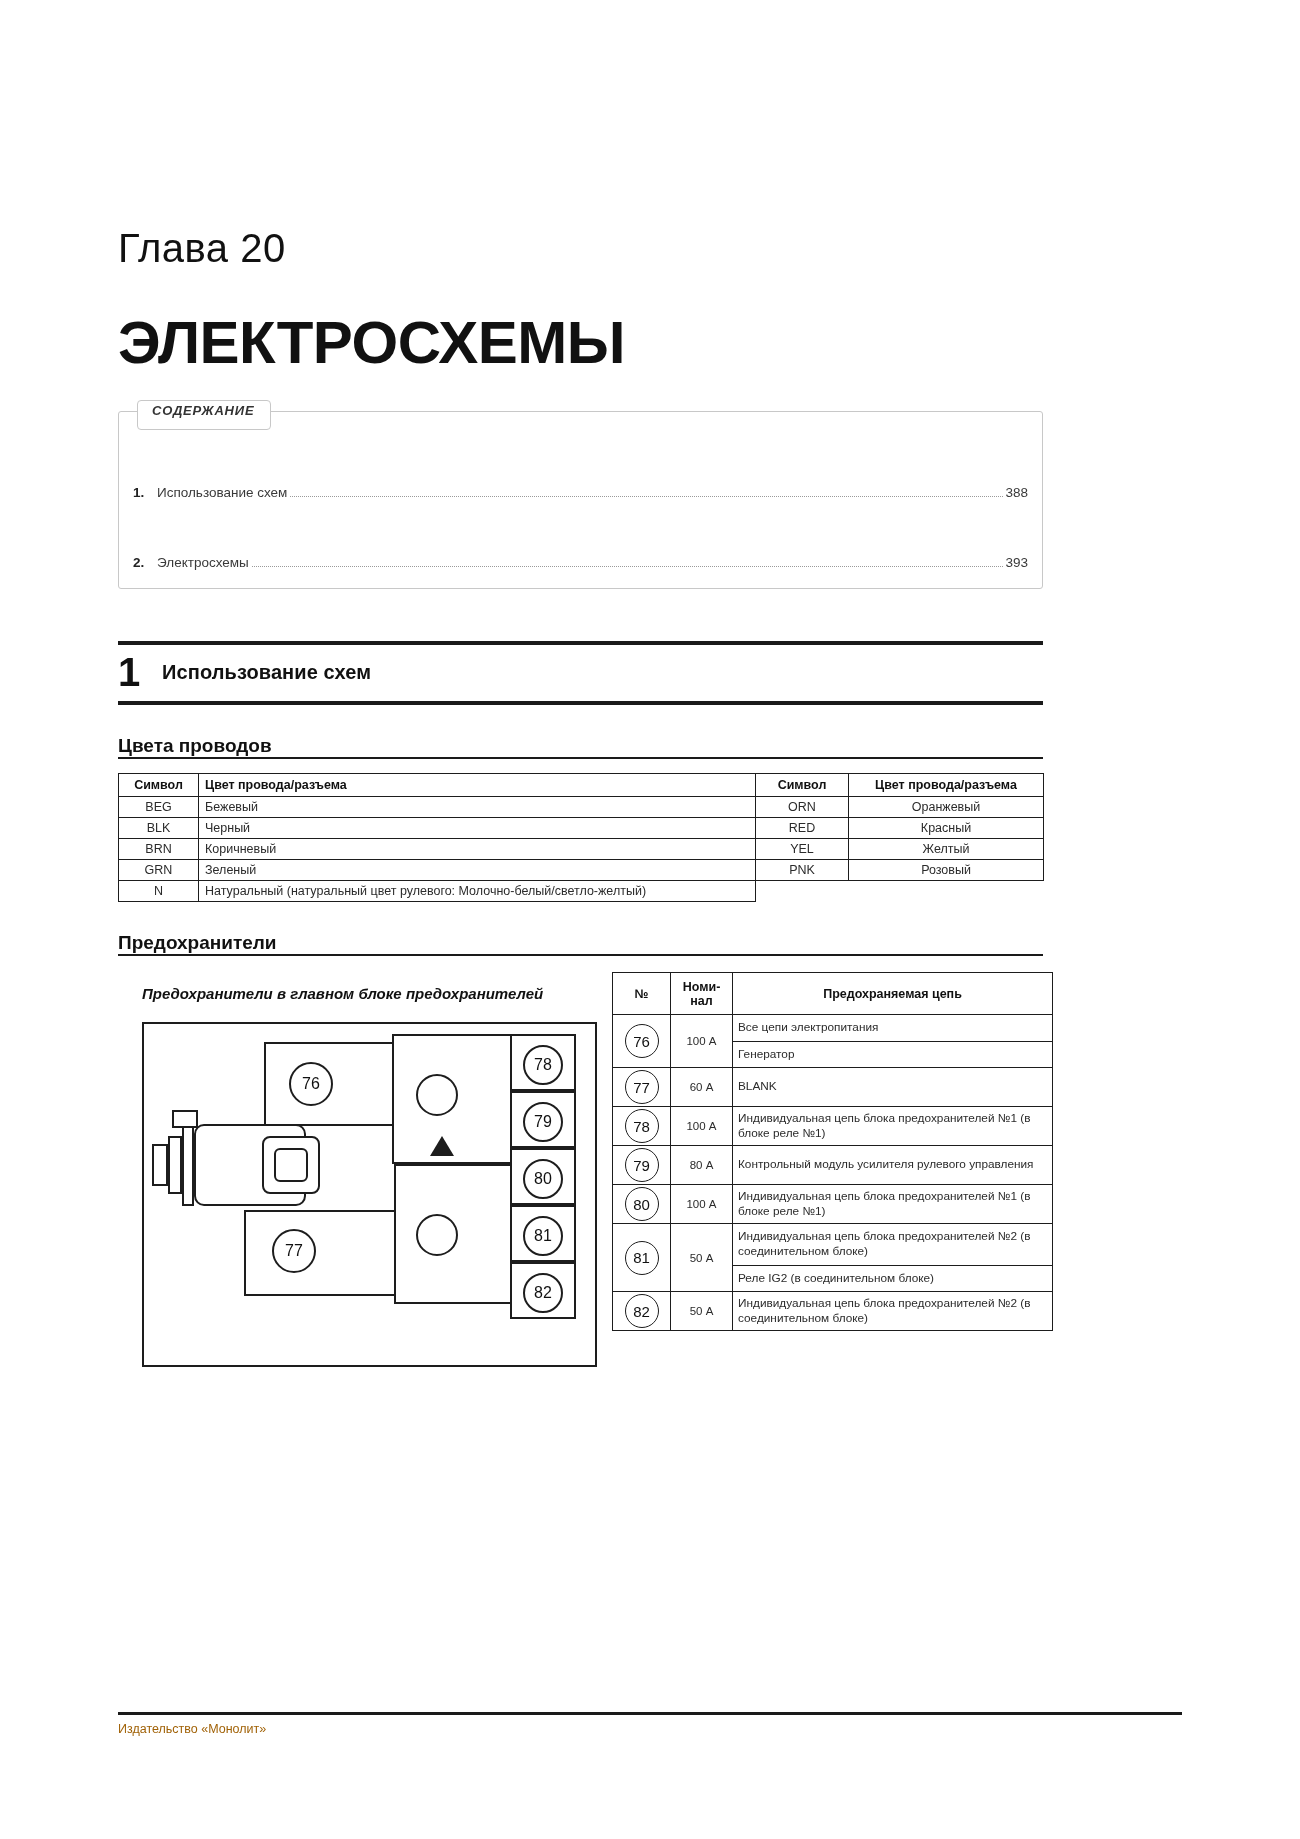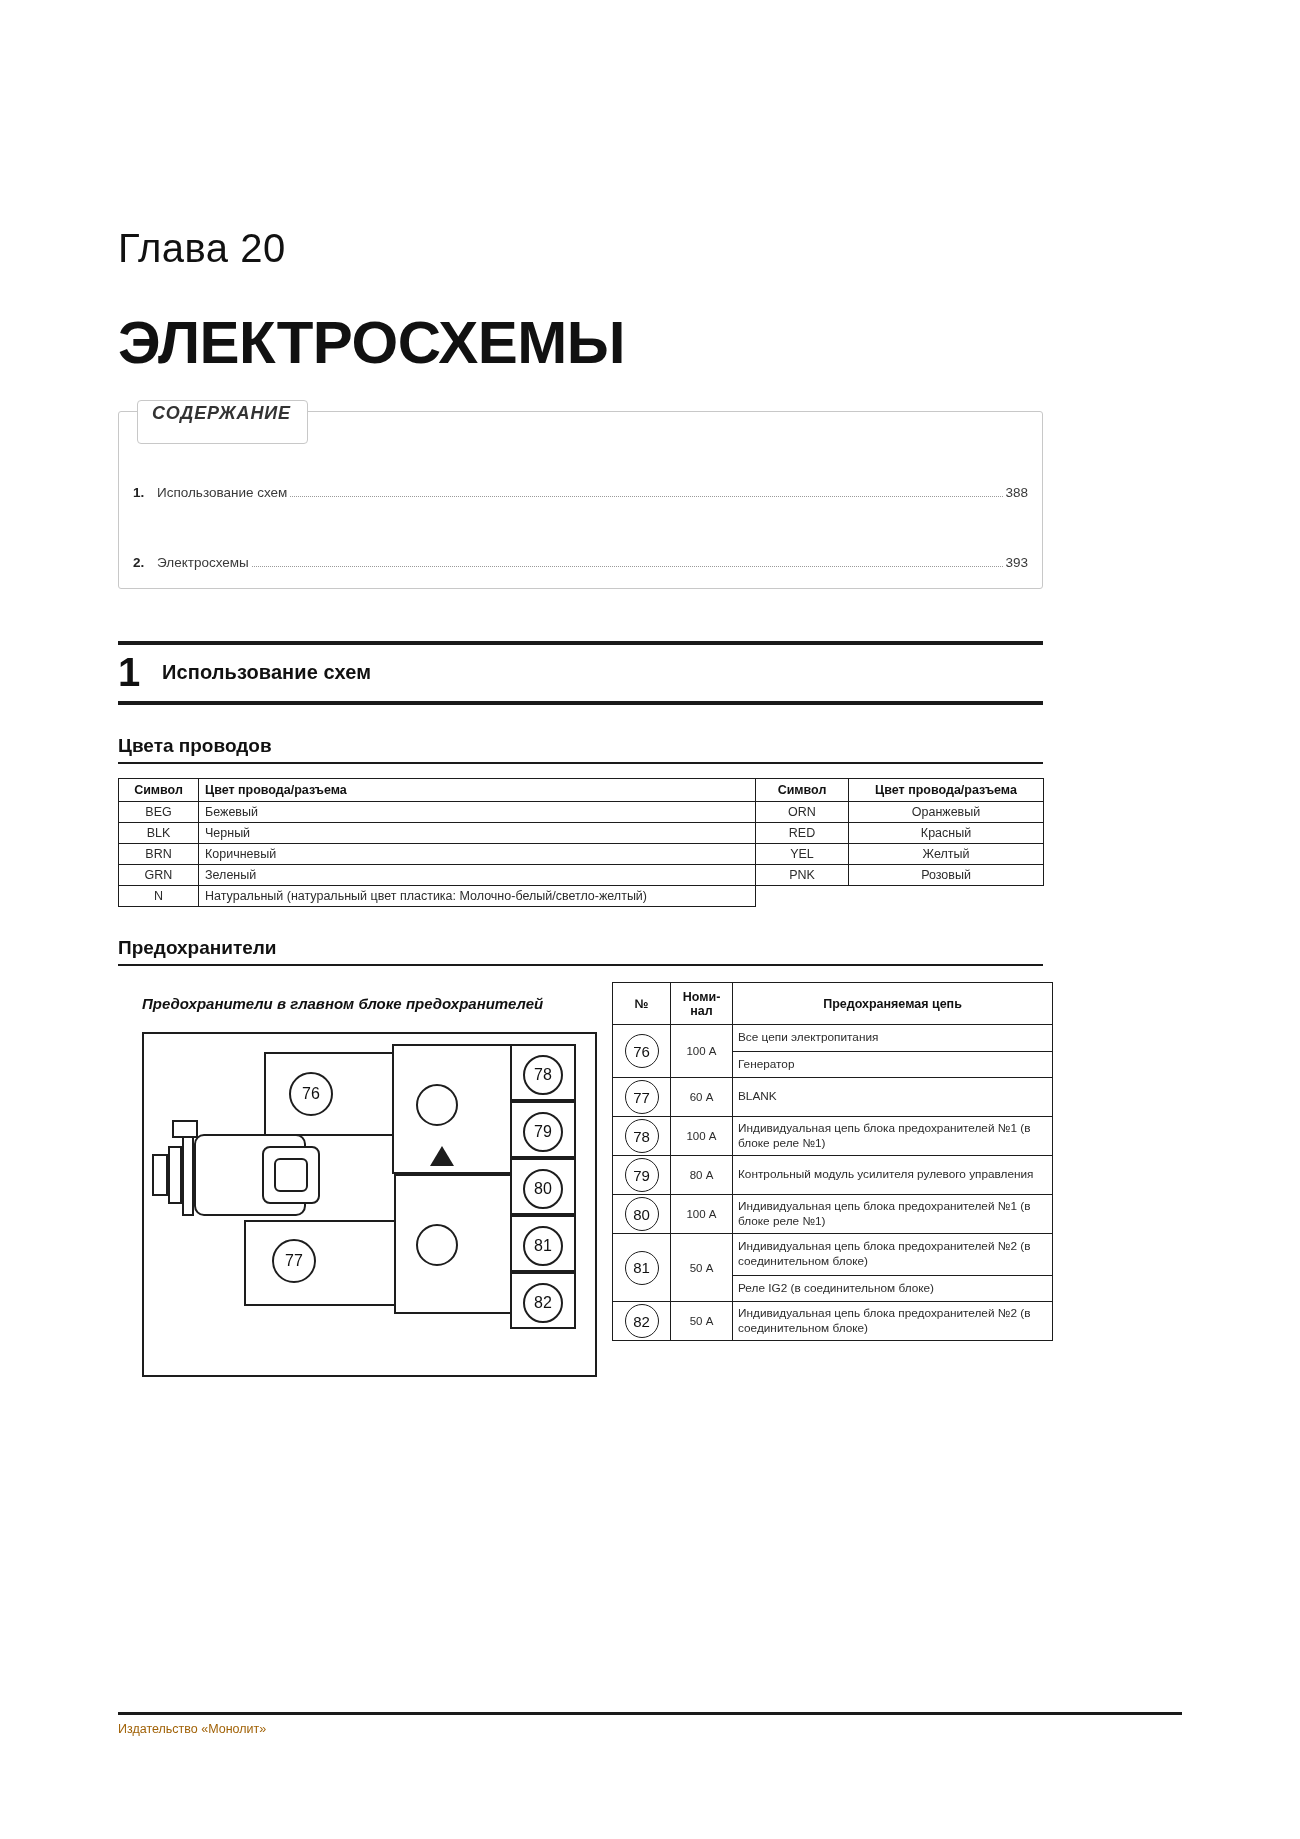--- a/index.html
+++ b/index.html
@@ -57,22 +57,22 @@
     width: 925px;
     background: #fff;
   }
   .toc-tab {
     position: absolute;
     top: -12px;
     left: 18px;
     background: #ffffff;
     border: 1.5px solid #c8c8c8;
     border-radius: 4px;
-    padding: 2px 16px 19px 14px;
-    font-size: 18px;
+    padding: 2px 16px 11px 14px;
+    font-size: 13px;
     font-weight: 700;
     font-style: italic;
     letter-spacing: 0.8px;
     color: #333;
   }
   .toc-row {
     display: flex;
     align-items: baseline;
     font-size: 13.5px;
     color: #3a3a3a;
@@ -122,21 +122,20 @@
     color: #111;
     letter-spacing: 0.1px;
   }
 
   
   .subhead {
     font-size: 19px;
     font-weight: 700;
     color: #111;
     margin-top: 30px;
-    padding-bottom: 5px;
     border-bottom: 2.5px solid #1a1a1a;
   }
   .caption-italic {
     font-size: 15px;
     font-weight: 700;
     font-style: italic;
     line-height: 1.3;
     color: #111;
   }
 
@@ -360,21 +359,21 @@
           <td class="name-r">Желтый</td>
         </tr>
         <tr>
           <td class="sym">GRN</td>
           <td class="name-l">Зеленый</td>
           <td class="sym">PNK</td>
           <td class="name-r">Розовый</td>
         </tr>
         <tr>
           <td class="sym">N</td>
-          <td class="name-l">Натуральный (натуральный цвет пластика: Молочно-белый/светло-желтый)</td>
+          <td class="name-l">Натуральный (натуральный цвет рулевого: Молочно-белый/светло-желтый)</td>
           <td class="blankcell"></td>
           <td class="blankcell"></td>
         </tr>
       </tbody>
     </table>
 
     <div class="subhead">Предохранители</div>
 
     <div class="fuse-area">
 

